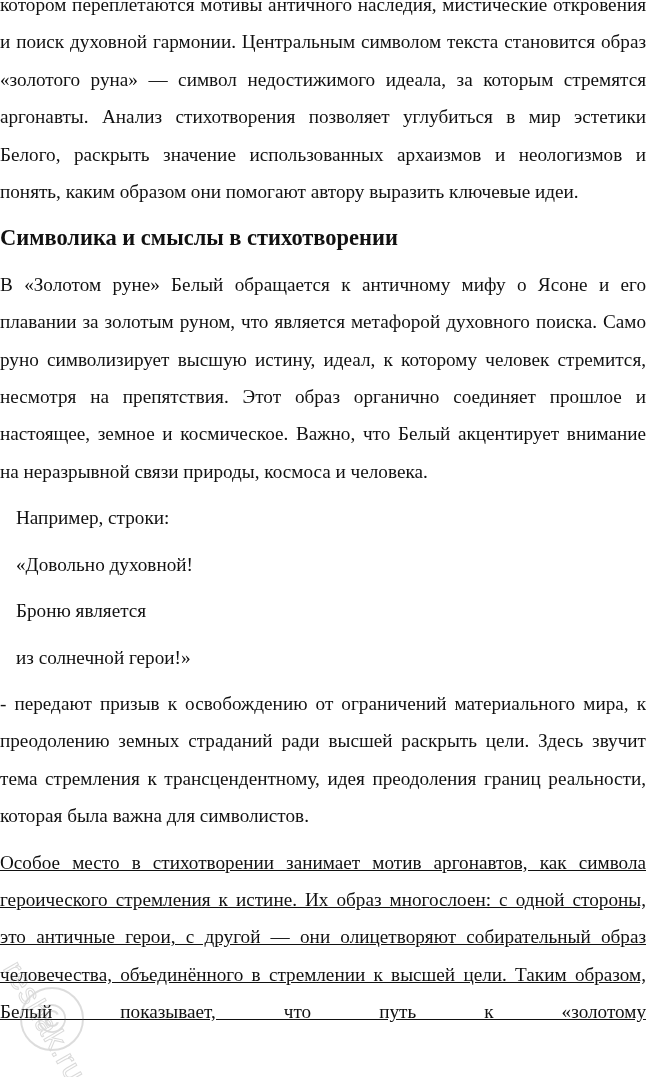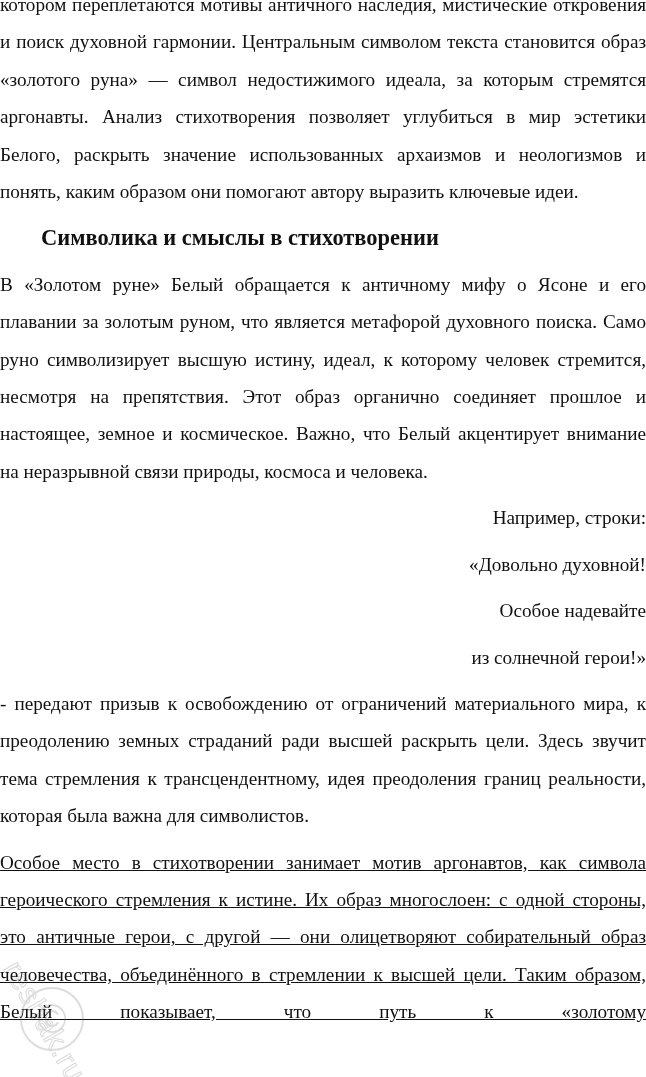--- a/index.html
+++ b/index.html
@@ -28,25 +28,23 @@
       text-align: justify;
       text-align-last: left;
     }
     .p.last-open {
       text-align-last: justify;
       text-decoration: underline;
     }
     .h {
       margin: 0 0 9px 0;
       font-weight: bold;
-      padding-left: 41px;
     }
     .verse {
       margin: 0 0 9px 16px;
-      text-align: right;
     }
     .watermark {
       position: absolute;
       left: 16px;
       top: 925px;
       width: 170px;
       height: 150px;
       pointer-events: none;
       opacity: 0.22;
     }
@@ -82,21 +80,21 @@
   </style>
 </head>
 <body>
 
 <div class="page">
   <p class="p">котором переплетаются мотивы античного наследия, мистические откровения и поиск духовной гармонии. Центральным символом текста становится образ «золотого руна» — символ недостижимого идеала, за которым стремятся аргонавты. Анализ стихотворения позволяет углубиться в мир эстетики Белого, раскрыть значение использованных архаизмов и неологизмов и понять, каким образом они помогают автору выразить ключевые идеи.</p>
   <h3 class="h">Символика и смыслы в стихотворении</h3>
   <p class="p">В «Золотом руне» Белый обращается к античному мифу о Ясоне и его плавании за золотым руном, что является метафорой духовного поиска. Само руно символизирует высшую истину, идеал, к которому человек стремится, несмотря на препятствия. Этот образ органично соединяет прошлое и настоящее, земное и космическое. Важно, что Белый акцентирует внимание на неразрывной связи природы, космоса и человека.</p>
   <p class="verse">Например, строки:</p>
   <p class="verse">«Довольно духовной!</p>
-  <p class="verse">Особое надевайте</p>
+  <p class="verse">Броню является</p>
   <p class="verse">из солнечной герои!»</p>
   <p class="p">- передают призыв к освобождению от ограничений материального мира, к преодолению земных страданий ради высшей раскрыть цели. Здесь звучит тема стремления к трансцендентному, идея преодоления границ реальности, которая была важна для символистов.</p>
   <p class="p last-open">Особое место в стихотворении занимает мотив аргонавтов, как символа героического стремления к истине. Их образ многослоен: с одной стороны, это античные герои, с другой — они олицетворяют собирательный образ человечества, объединённого в стремлении к высшей цели. Таким образом, Белый показывает, что путь к «золотому</p>
 </div>
 
 <div class="watermark">
   <div class="wm-copy">©</div>
   <div class="wm-text">reshak.ru</div>
 </div>
 

